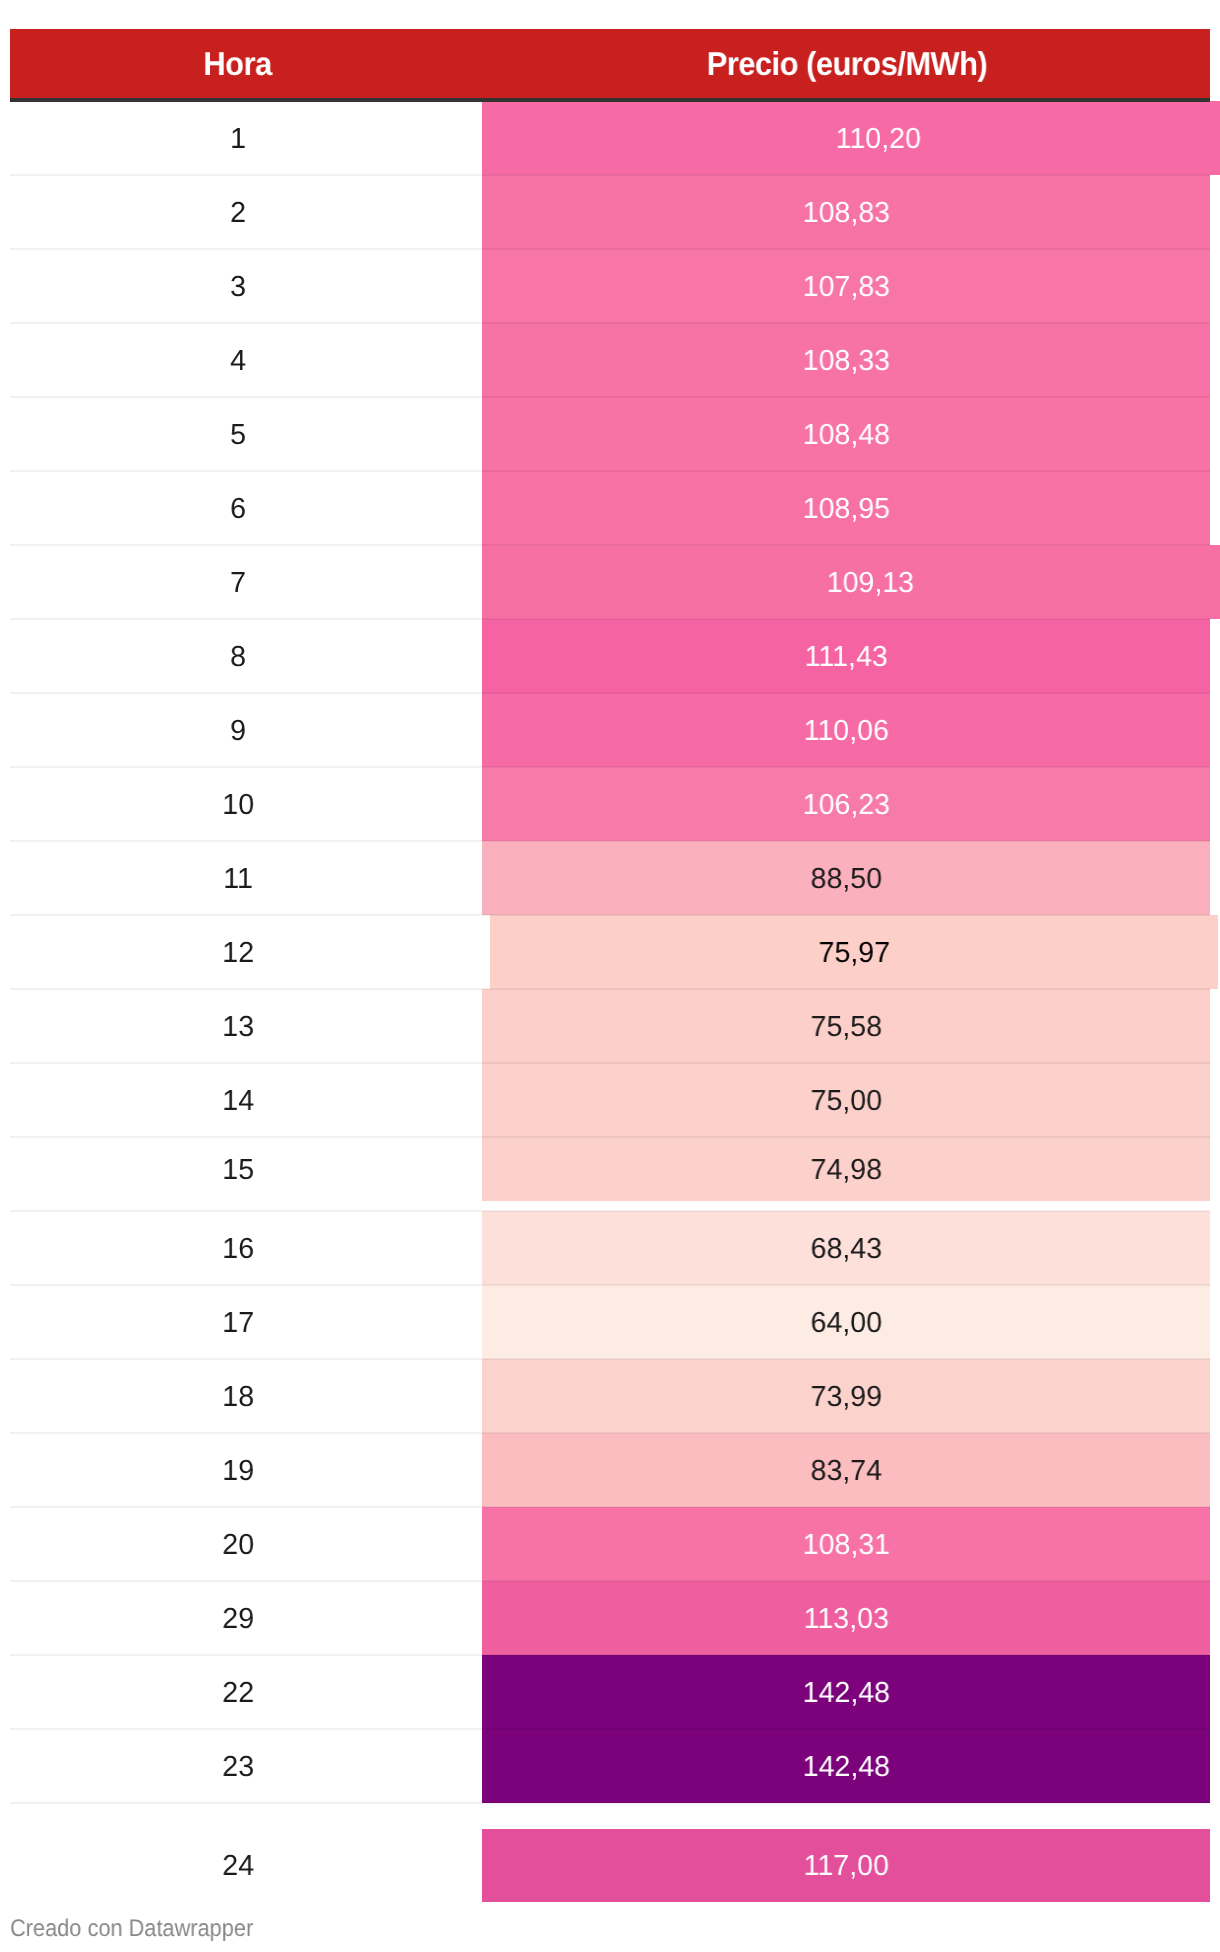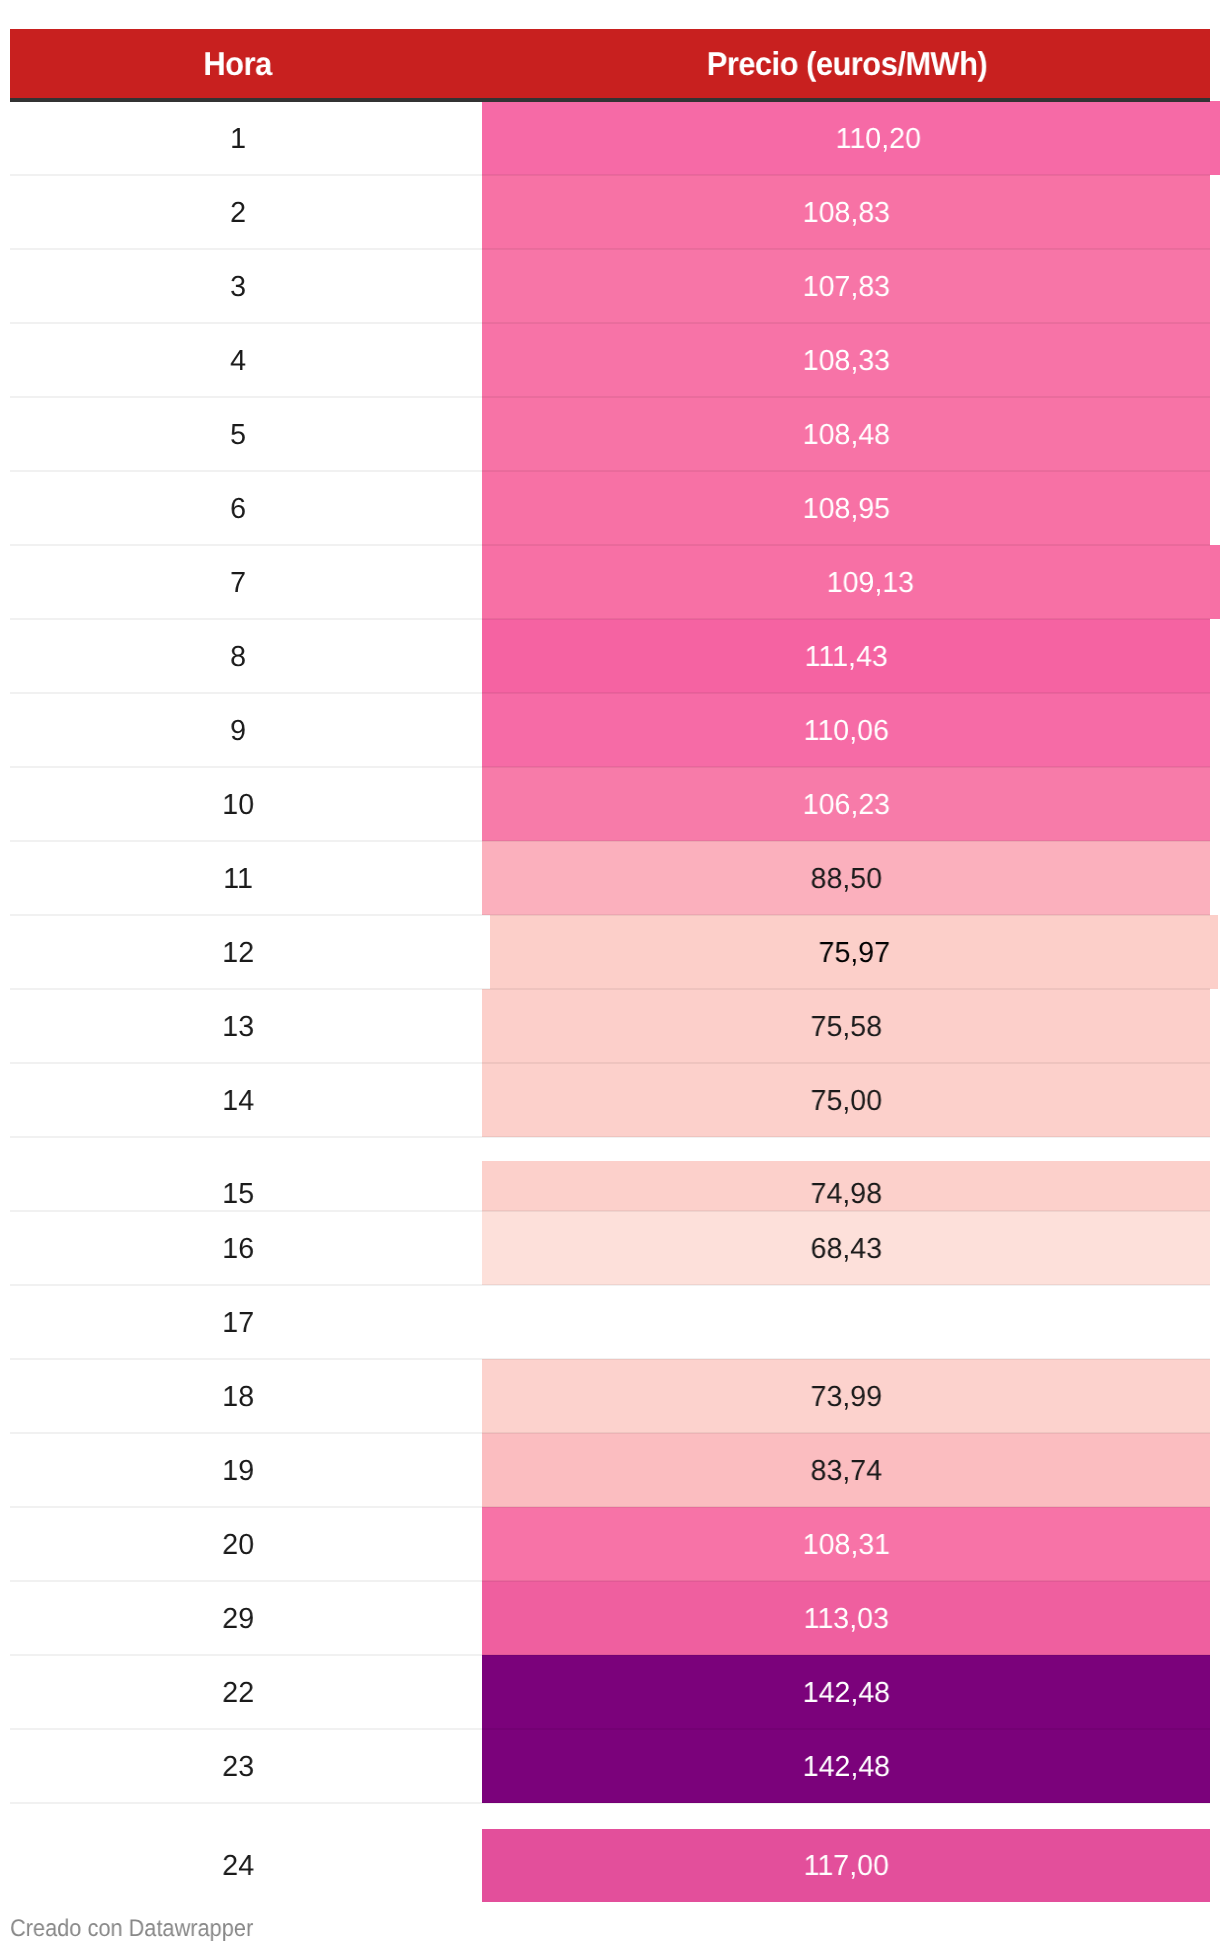--- a/index.html
+++ b/index.html
@@ -167,39 +167,42 @@
           </div>
         </div>
         <div class="trow" style="top: 962px; height: 74px;">
           <div class="cell c-hora">
             <span class="cl">14</span>
           </div>
           <div class="cell c-precio" style="background: rgb(252, 208, 203); color: rgb(26, 26, 26);">
             <span class="cl">75,00</span>
           </div>
         </div>
-        <div class="trow" style="top: 1036px; height: 64px; margin-top: 24px;">
+        <div class="trow" style="top: 1036px; height: 64px;">
           <div class="cell c-hora">
             <span class="cl">15</span>
           </div>
           <div class="cell c-precio" style="background: rgb(252, 208, 203); color: rgb(26, 26, 26);">
             <span class="cl">74,98</span>
           </div>
         </div>
         <div class="trow" style="top: 1110px; height: 74px;">
           <div class="cell c-hora">
             <span class="cl">16</span>
           </div>
           <div class="cell c-precio" style="background: rgb(253, 224, 218); color: rgb(26, 26, 26);">
             <span class="cl">68,43</span>
           </div>
         </div>
         <div class="trow" style="top: 1184px; height: 74px;">
           <div class="cell c-hora">
             <span class="cl">17</span>
+          </div>
+          <div class="cell c-precio" style="background: rgb(253, 236, 228); color: rgb(26, 26, 26);">
+            <span class="cl">64,00</span>
           </div>
         </div>
         <div class="trow" style="top: 1258px; height: 74px;">
           <div class="cell c-hora">
             <span class="cl">18</span>
           </div>
           <div class="cell c-precio" style="background: rgb(252, 210, 205); color: rgb(26, 26, 26);">
             <span class="cl">73,99</span>
           </div>
         </div>

